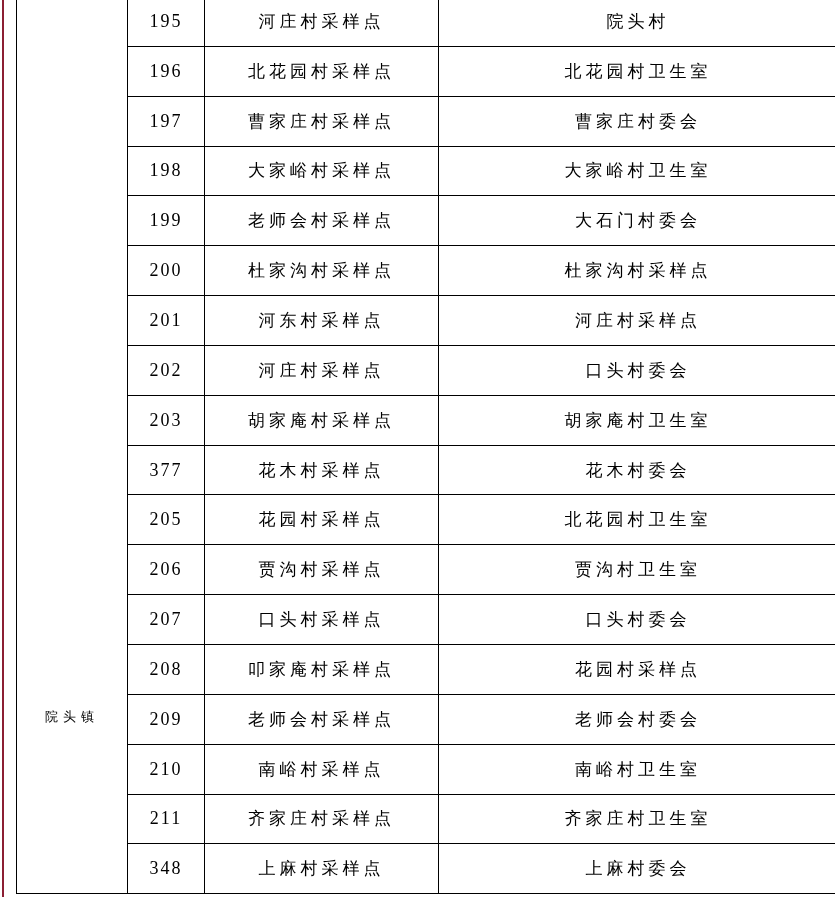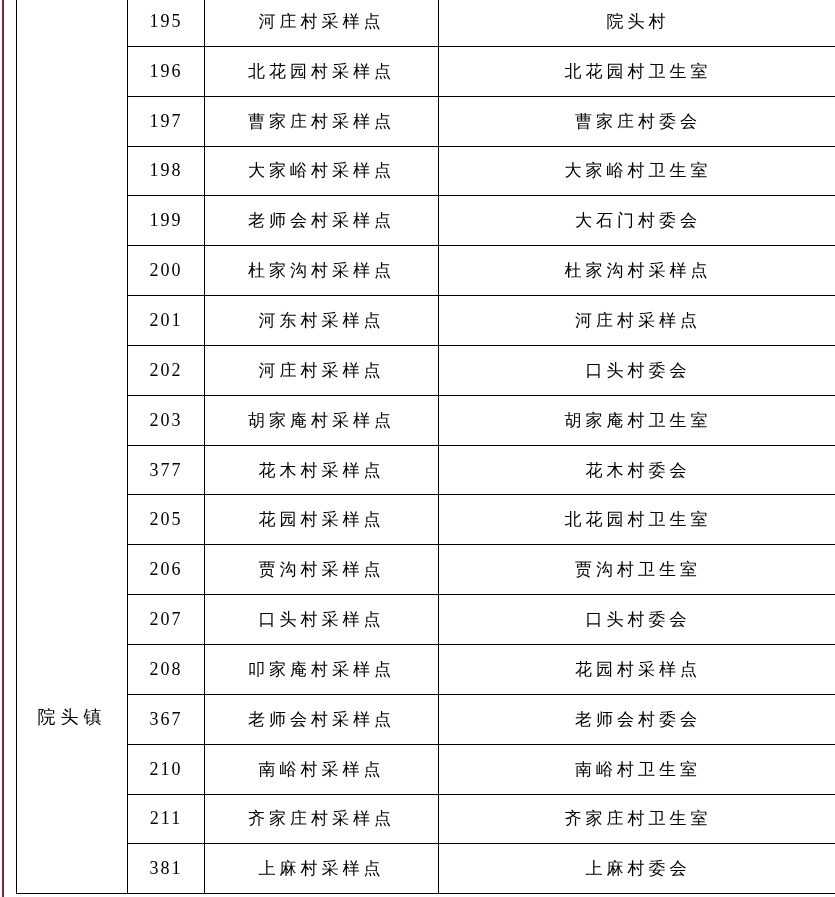--- a/index.html
+++ b/index.html
@@ -67,21 +67,21 @@
   td.c-site, td.c-loc {
     font-size: 17px;
     letter-spacing: 4px;
   }
   .town-label {
     position: absolute;
     top: 710px;
     left: 0;
     width: 100%;
     text-align: center;
-    font-size: 18px;
+    font-size: 13px;
     letter-spacing: 5px;
     line-height: 20px;
   }
 </style>
 </head>
 <body style="background: rgb(255, 255, 255);">
 
 <div class="page">
   <div class="red-rule" style="background: rgb(140, 31, 51);"></div>
   <table class="grid">
@@ -238,21 +238,21 @@
     </td>
     <td class="c-site">
       <span>叩家庵村采样点</span>
     </td>
     <td class="c-loc">
       <span>花园村采样点</span>
     </td>
   </tr>
         <tr>
     <td class="c-no">
-      <span>367</span>
+      <span>209</span>
     </td>
     <td class="c-site">
       <span>老师会村采样点</span>
     </td>
     <td class="c-loc">
       <span>老师会村委会</span>
     </td>
   </tr>
         <tr>
     <td class="c-no">
@@ -271,21 +271,21 @@
     </td>
     <td class="c-site">
       <span>齐家庄村采样点</span>
     </td>
     <td class="c-loc">
       <span>齐家庄村卫生室</span>
     </td>
   </tr>
         <tr>
     <td class="c-no">
-      <span>381</span>
+      <span>348</span>
     </td>
     <td class="c-site">
       <span>上麻村采样点</span>
     </td>
     <td class="c-loc">
       <span>上麻村委会</span>
     </td>
   </tr>
       </tbody>
   </table>

